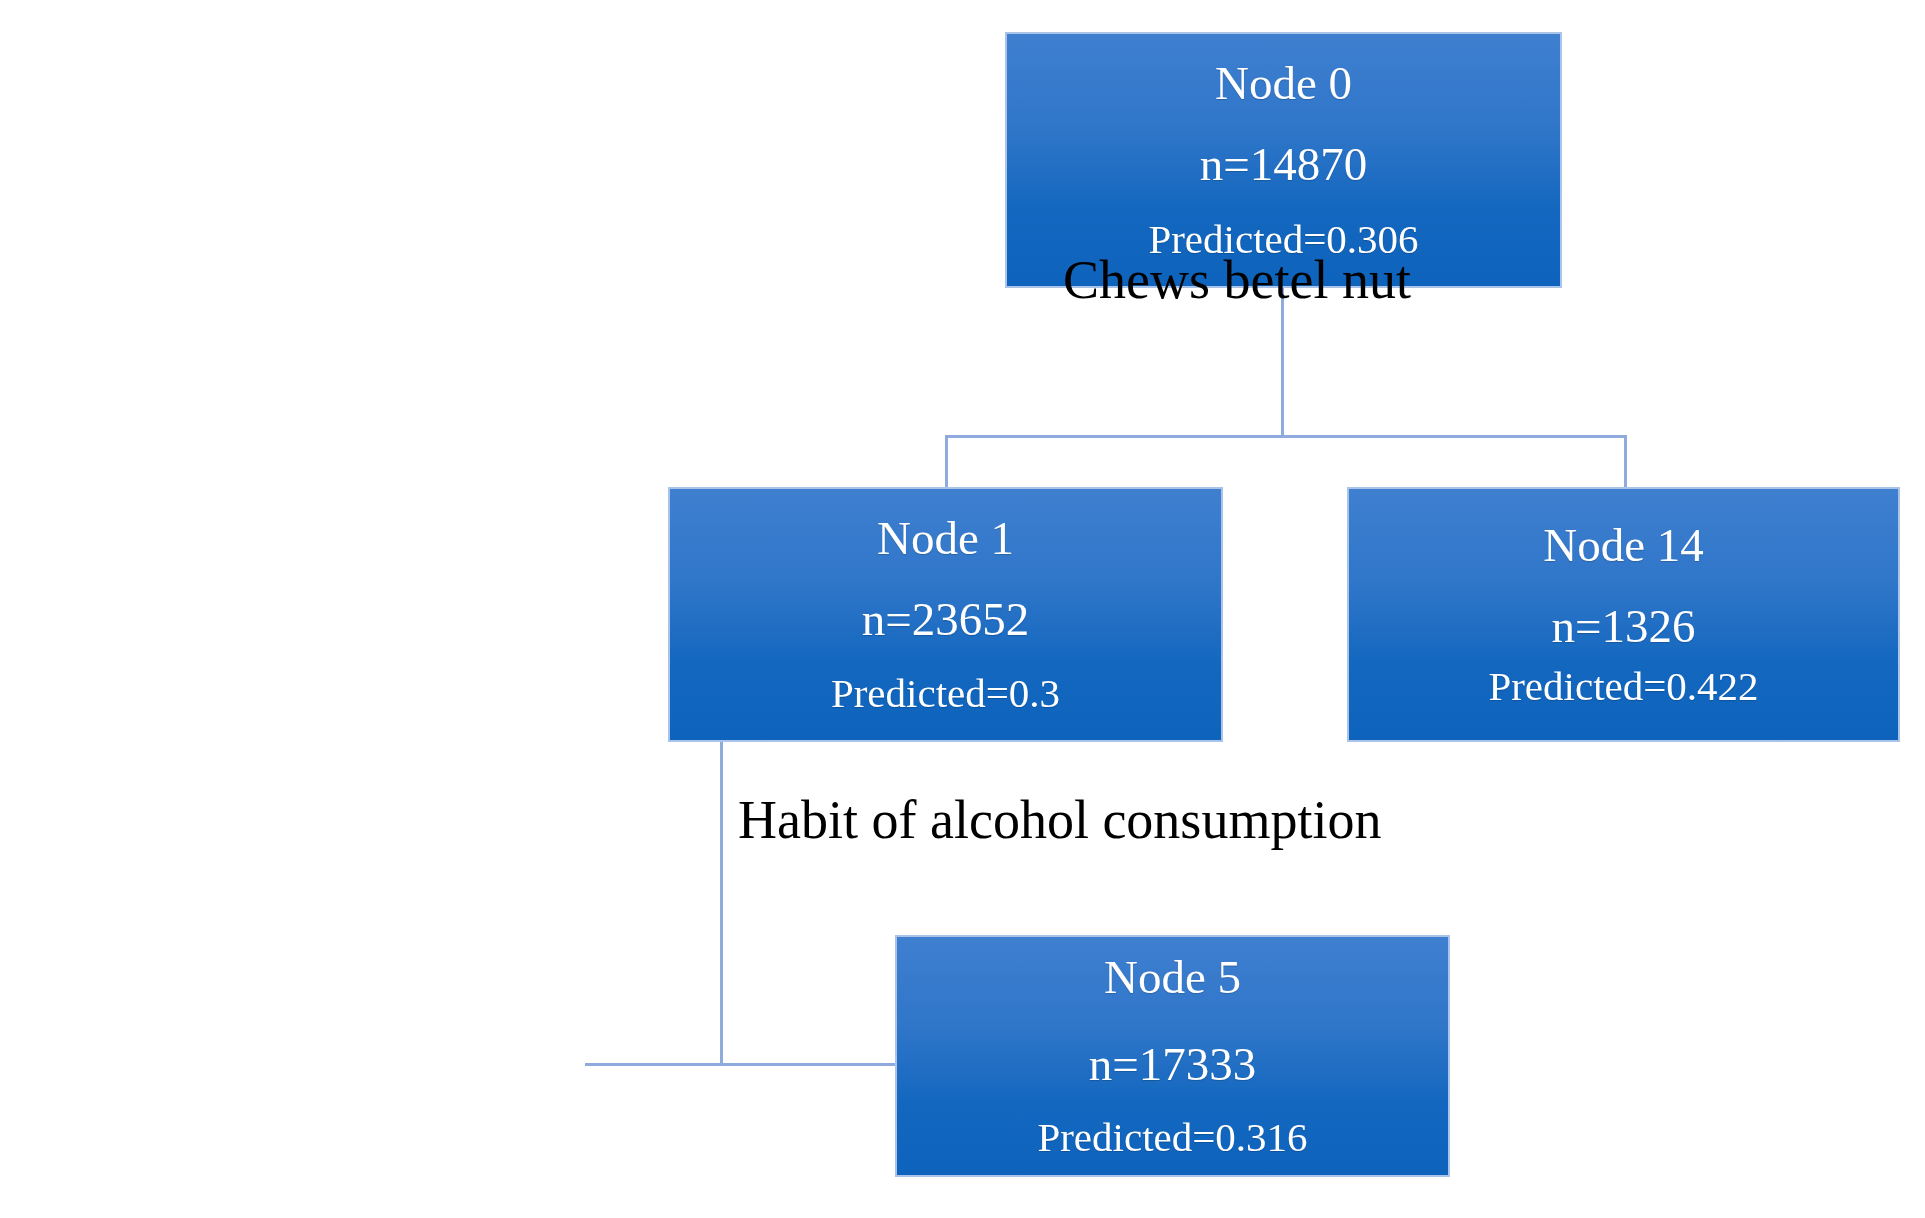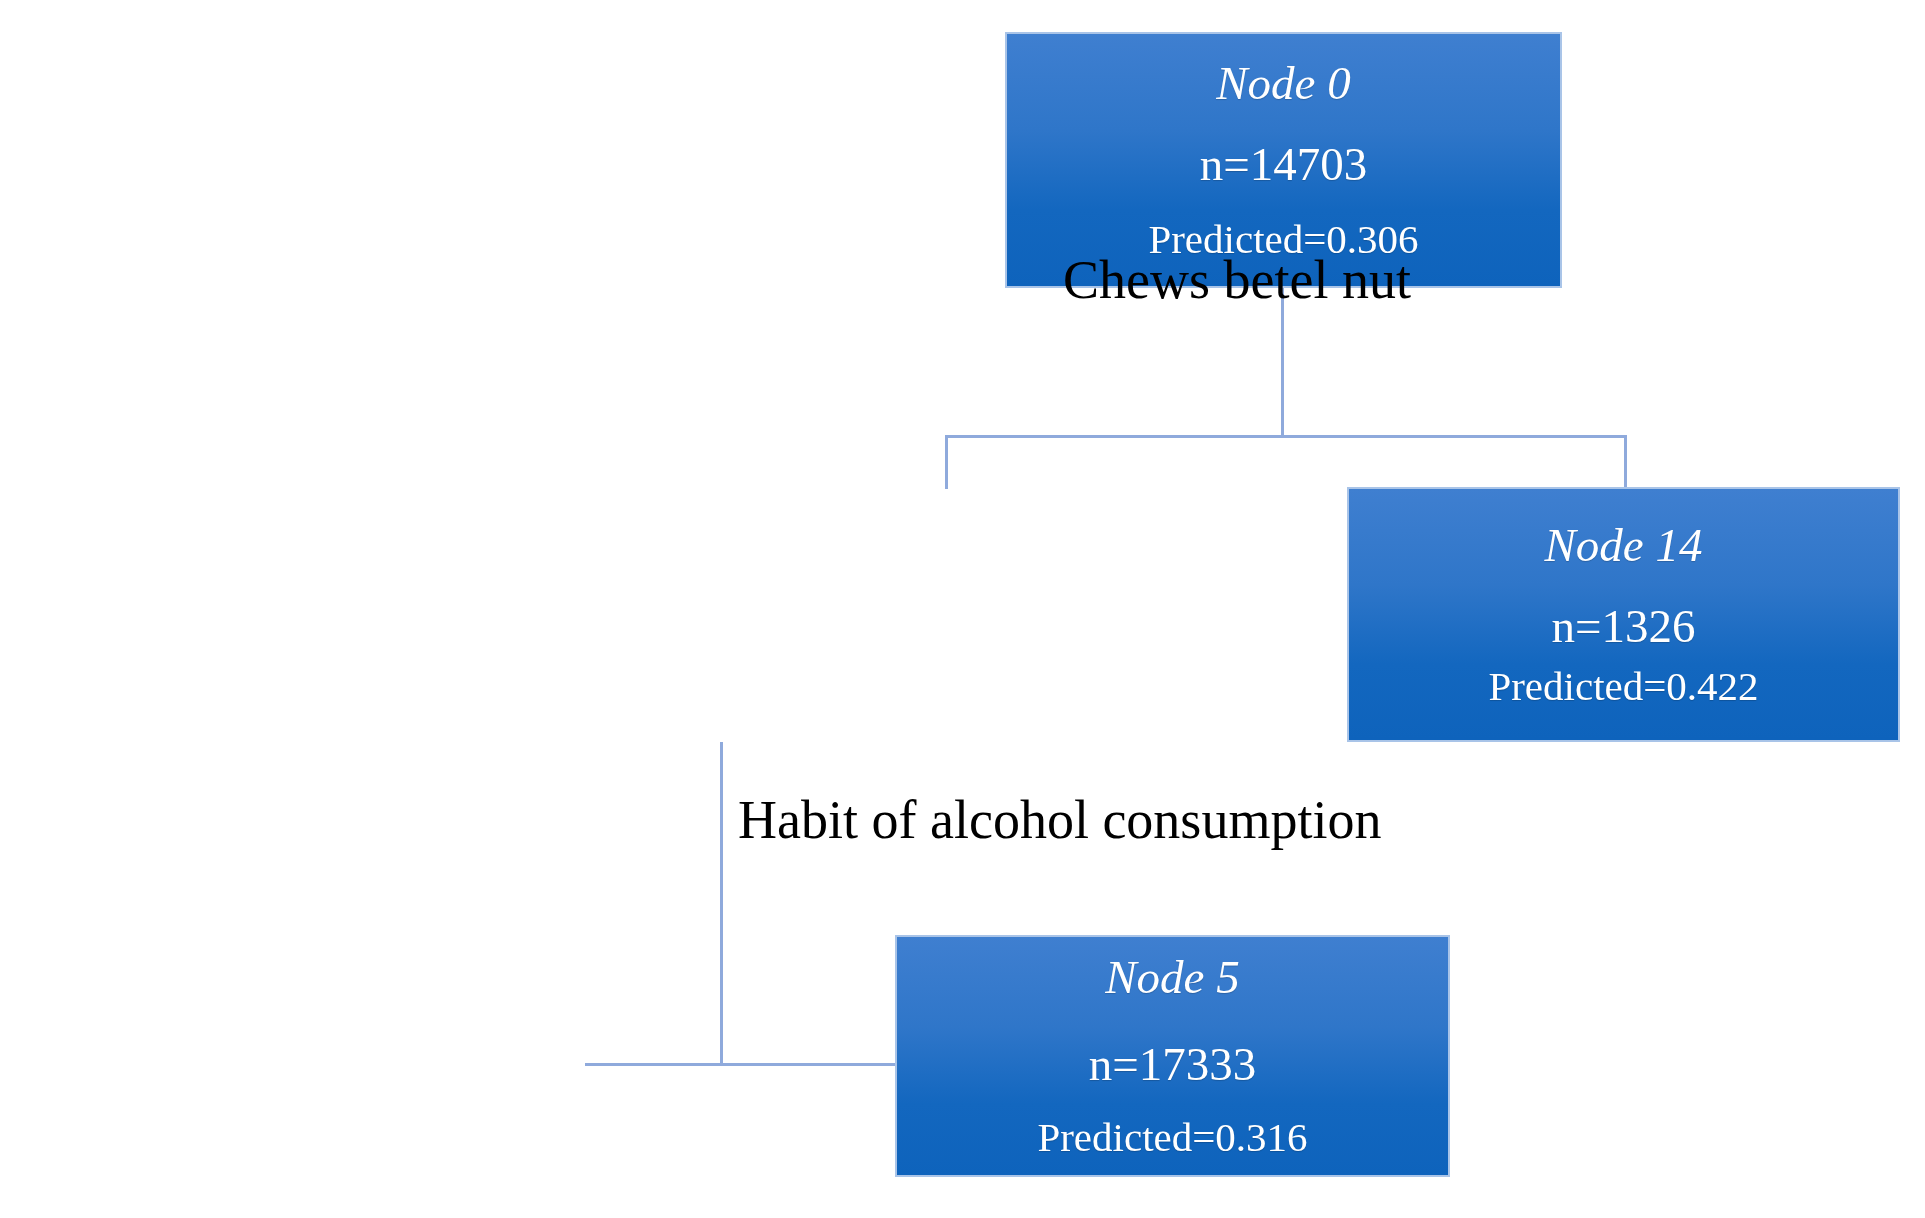--- a/index.html
+++ b/index.html
@@ -29,21 +29,21 @@
     justify-content: center;
     text-align: center;
     line-height: 1.12;
     text-shadow: 0 1px 1px rgba(0,0,0,0.18);
     -webkit-font-smoothing: antialiased;
   }
   .node .ln {
     display: block;
     white-space: nowrap;
   }
-  .node .ln-title { font-size: 47px; font-style: italic; }
+  .node .ln-title { font-size: 47px; }
   .node .ln-n     { font-size: 47px; }
   .node .ln-pred  { font-size: 41px; }
 
   
   #node-0  { left: 1005px; top: 32px;  width: 557px; height: 256px; }
   #node-1  { left: 668px;  top: 487px; width: 555px; height: 255px; }
   #node-14 { left: 1347px; top: 487px; width: 553px; height: 255px; }
   #node-2  { left: 31px;   top: 935px; width: 554px; height: 250px; }
   #node-5  { left: 895px;  top: 935px; width: 555px; height: 242px; }
 
@@ -98,24 +98,29 @@
   <div class="conn conn-h" id="conn-root-bar"></div>
   <div class="conn conn-v" id="conn-to-node1"></div>
   <div class="conn conn-v" id="conn-to-node14"></div>
 
   <div class="conn conn-v" id="conn-n1-stem"></div>
   <div class="conn conn-h" id="conn-n1-bar-left"></div>
   <div class="conn conn-h" id="conn-n1-bar-right"></div>
 
   <div class="node" id="node-0">
     <span class="ln ln-title">Node 0</span>
-    <span class="ln ln-n">n=14703</span>
+    <span class="ln ln-n">n=14870</span>
     <span class="ln ln-pred">Predicted=0.306</span>
   </div>
 
+  <div class="node" id="node-1">
+    <span class="ln ln-title">Node 1</span>
+    <span class="ln ln-n">n=23652</span>
+    <span class="ln ln-pred">Predicted=0.3</span>
+  </div>
 
   <div class="node" id="node-14">
     <span class="ln ln-title">Node 14</span>
     <span class="ln ln-n">n=1326</span>
     <span class="ln ln-pred">Predicted=0.422</span>
   </div>
 
 
   <div class="node" id="node-5">
     <span class="ln ln-title">Node 5</span>

